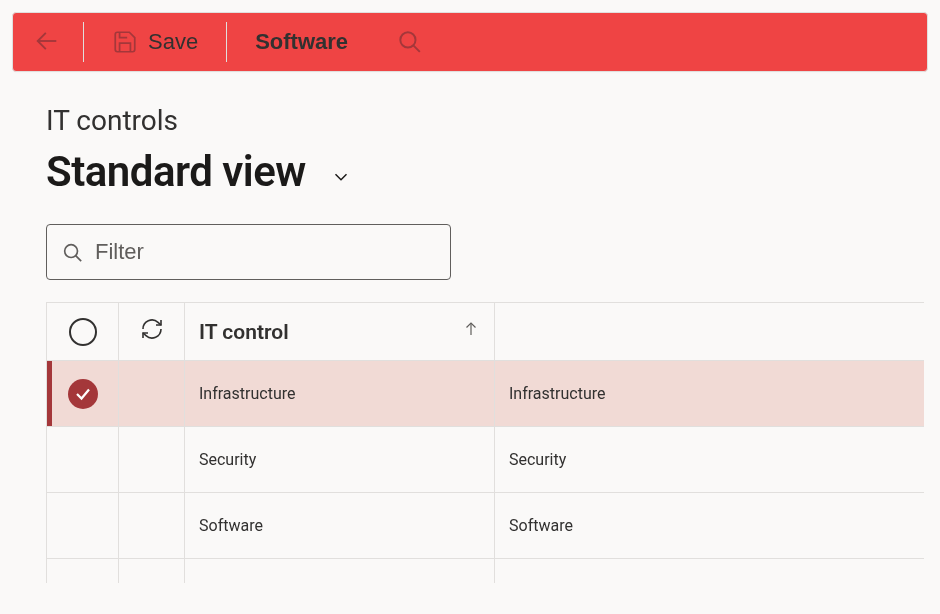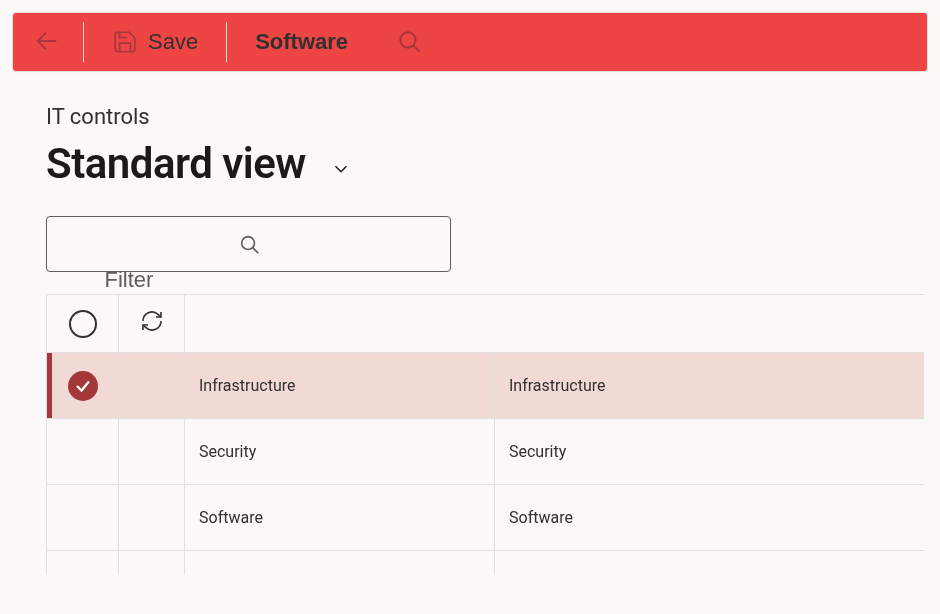--- a/index.html
+++ b/index.html
@@ -51,21 +51,21 @@
       background:transparent;
       cursor:pointer;
       color:#a4373a;
       border-radius:2px;
     }
 
     .page-body {
       padding: 20px 16px 0 46px;
     }
     .breadcrumb {
-      font-size: 22px;
+      font-size: 28px;
       color: #323130;
       margin-bottom: 10px;
     }
     .view-title-row {
       display: flex;
       align-items: center;
       gap: 24px;
       margin-bottom: 28px;
     }
     .view-title {
@@ -85,21 +85,20 @@
       display:flex;
       align-items:center;
       width: 405px;
       height: 56px;
       border: 1px solid #605e5c;
       border-radius: 4px;
       padding: 16px 14px;
       gap: 12px;
       background:#faf9f8;
       margin-bottom: 22px;
-      flex-direction: column;
     }
     .filter-wrap .icon { color:#605e5c; display:inline-flex; }
     .filter-input {
       border:none;
       outline:none;
       background:transparent;
       font-size: 22px;
       color:#323130;
       flex:1;
     }
@@ -224,20 +223,29 @@
       <div class="cell refresh">
         <span>
           <svg width="24" height="24" viewBox="0 0 24 24" fill="none" stroke="#323130" stroke-width="1.6">
               <path d="M3 12a9 9 0 0 1 15-6.7L21 8"></path>
               <polyline points="21 3 21 8 16 8"></polyline>
               <path d="M21 12a9 9 0 0 1-15 6.7L3 16"></path>
               <polyline points="3 21 3 16 8 16"></polyline>
             </svg>
         </span>
       </div>
+      <div class="cell c-itcontrol">
+        <span>IT control</span>
+        <span class="sort-arrow">
+          <svg width="18" height="22" viewBox="0 0 24 24" fill="none" stroke="currentColor" stroke-width="1.6">
+              <line x1="12" y1="20" x2="12" y2="4"></line>
+              <polyline points="6 10 12 4 18 10"></polyline>
+            </svg>
+        </span>
+      </div>
     </div>
 
     <div class="grid-row selected">
       <div class="cell sel">
         <span class="circle-checked">
           <svg width="18" height="18" viewBox="0 0 24 24" fill="none" stroke="currentColor" stroke-width="3">
               <polyline points="4 12 10 18 20 6"></polyline>
             </svg>
         </span>
       </div>

